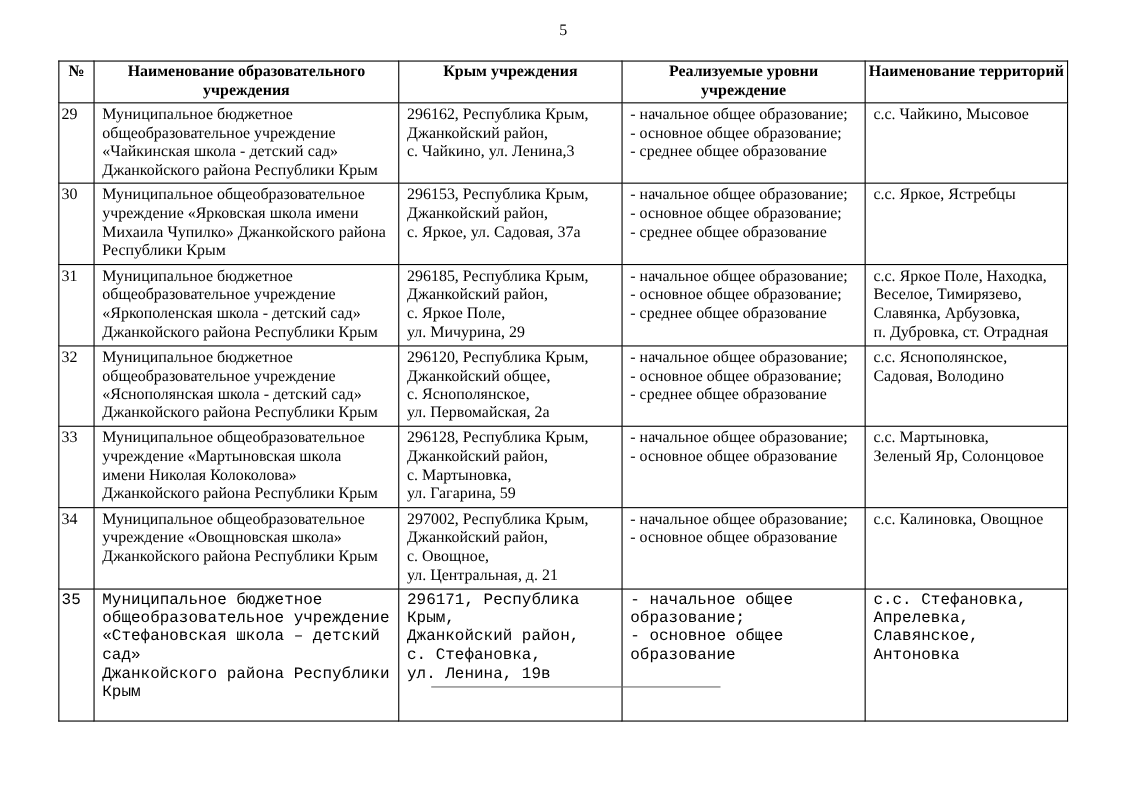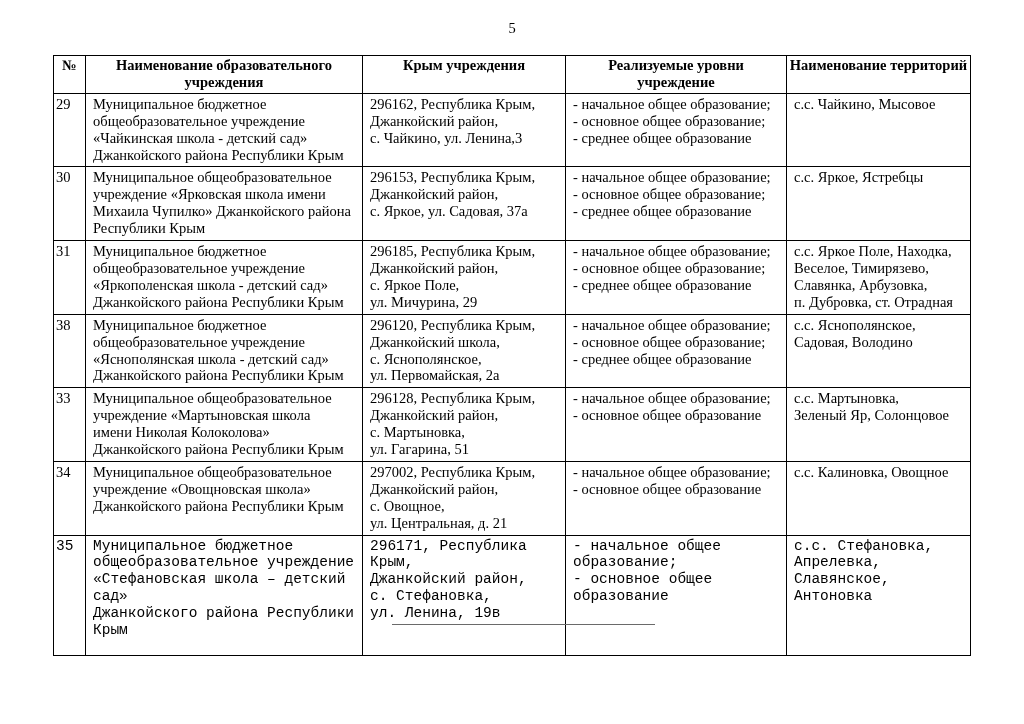--- a/index.html
+++ b/index.html
@@ -137,46 +137,46 @@
       <td class="preline">- начальное общее образование;
 - основное общее образование;
 - среднее общее образование</td>
       <td class="preline">с.с. Яркое Поле, Находка,
 Веселое, Тимирязево,
 Славянка, Арбузовка,
 п. Дубровка, ст. Отрадная</td>
     </tr>
 
     <tr>
-      <td class="num-cell">38</td>
+      <td class="num-cell">32</td>
       <td class="preline">Муниципальное бюджетное
 общеобразовательное учреждение
 «Яснополянская школа - детский сад»
 Джанкойского района Республики Крым</td>
       <td class="preline">296120, Республика Крым,
-Джанкойский школа,
+Джанкойский общее,
 с. Яснополянское,
 ул. Первомайская, 2а</td>
       <td class="preline">- начальное общее образование;
 - основное общее образование;
 - среднее общее образование</td>
       <td class="preline">с.с. Яснополянское,
 Садовая, Володино</td>
     </tr>
 
     <tr>
       <td class="num-cell">33</td>
       <td class="preline">Муниципальное общеобразовательное
 учреждение «Мартыновская школа
 имени Николая Колоколова»
 Джанкойского района Республики Крым</td>
       <td class="preline">296128, Республика Крым,
 Джанкойский район,
 с. Мартыновка,
-ул. Гагарина, 51</td>
+ул. Гагарина, 59</td>
       <td class="preline">- начальное общее образование;
 - основное общее образование</td>
       <td class="preline">с.с. Мартыновка,
 Зеленый Яр, Солонцовое</td>
     </tr>
 
     <tr>
       <td class="num-cell">34</td>
       <td class="preline">Муниципальное общеобразовательное
 учреждение «Овощновская школа»

